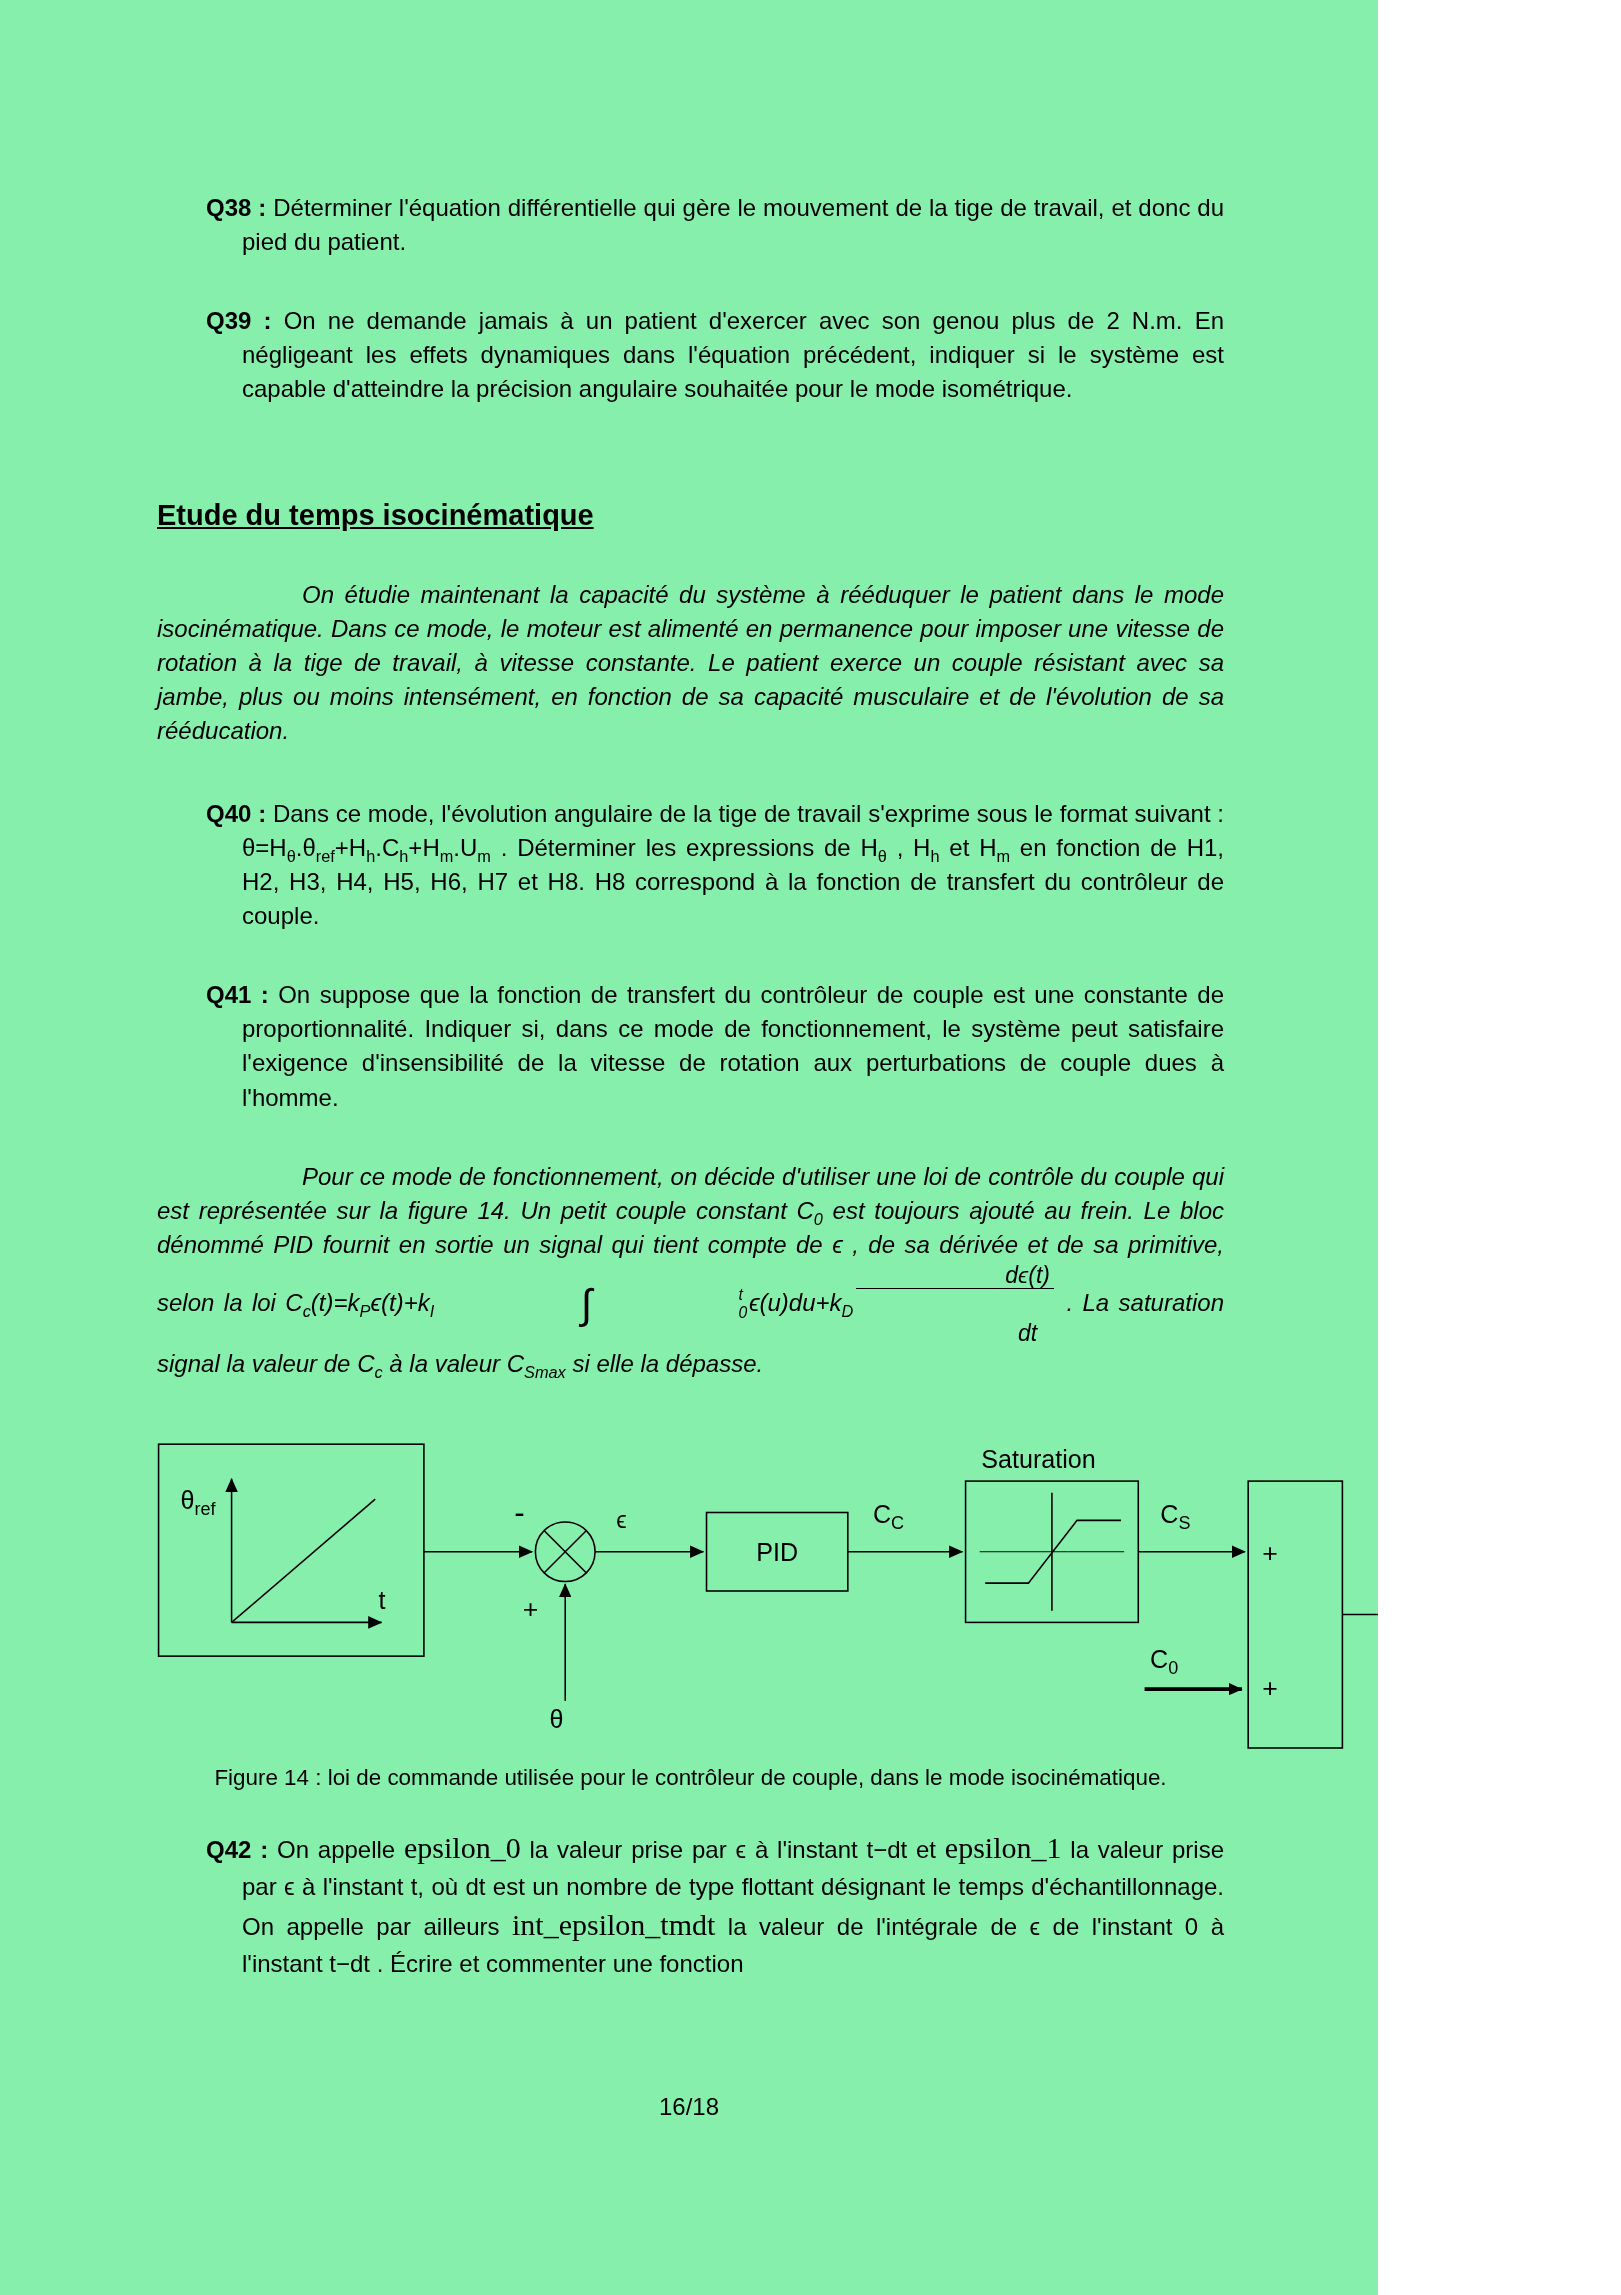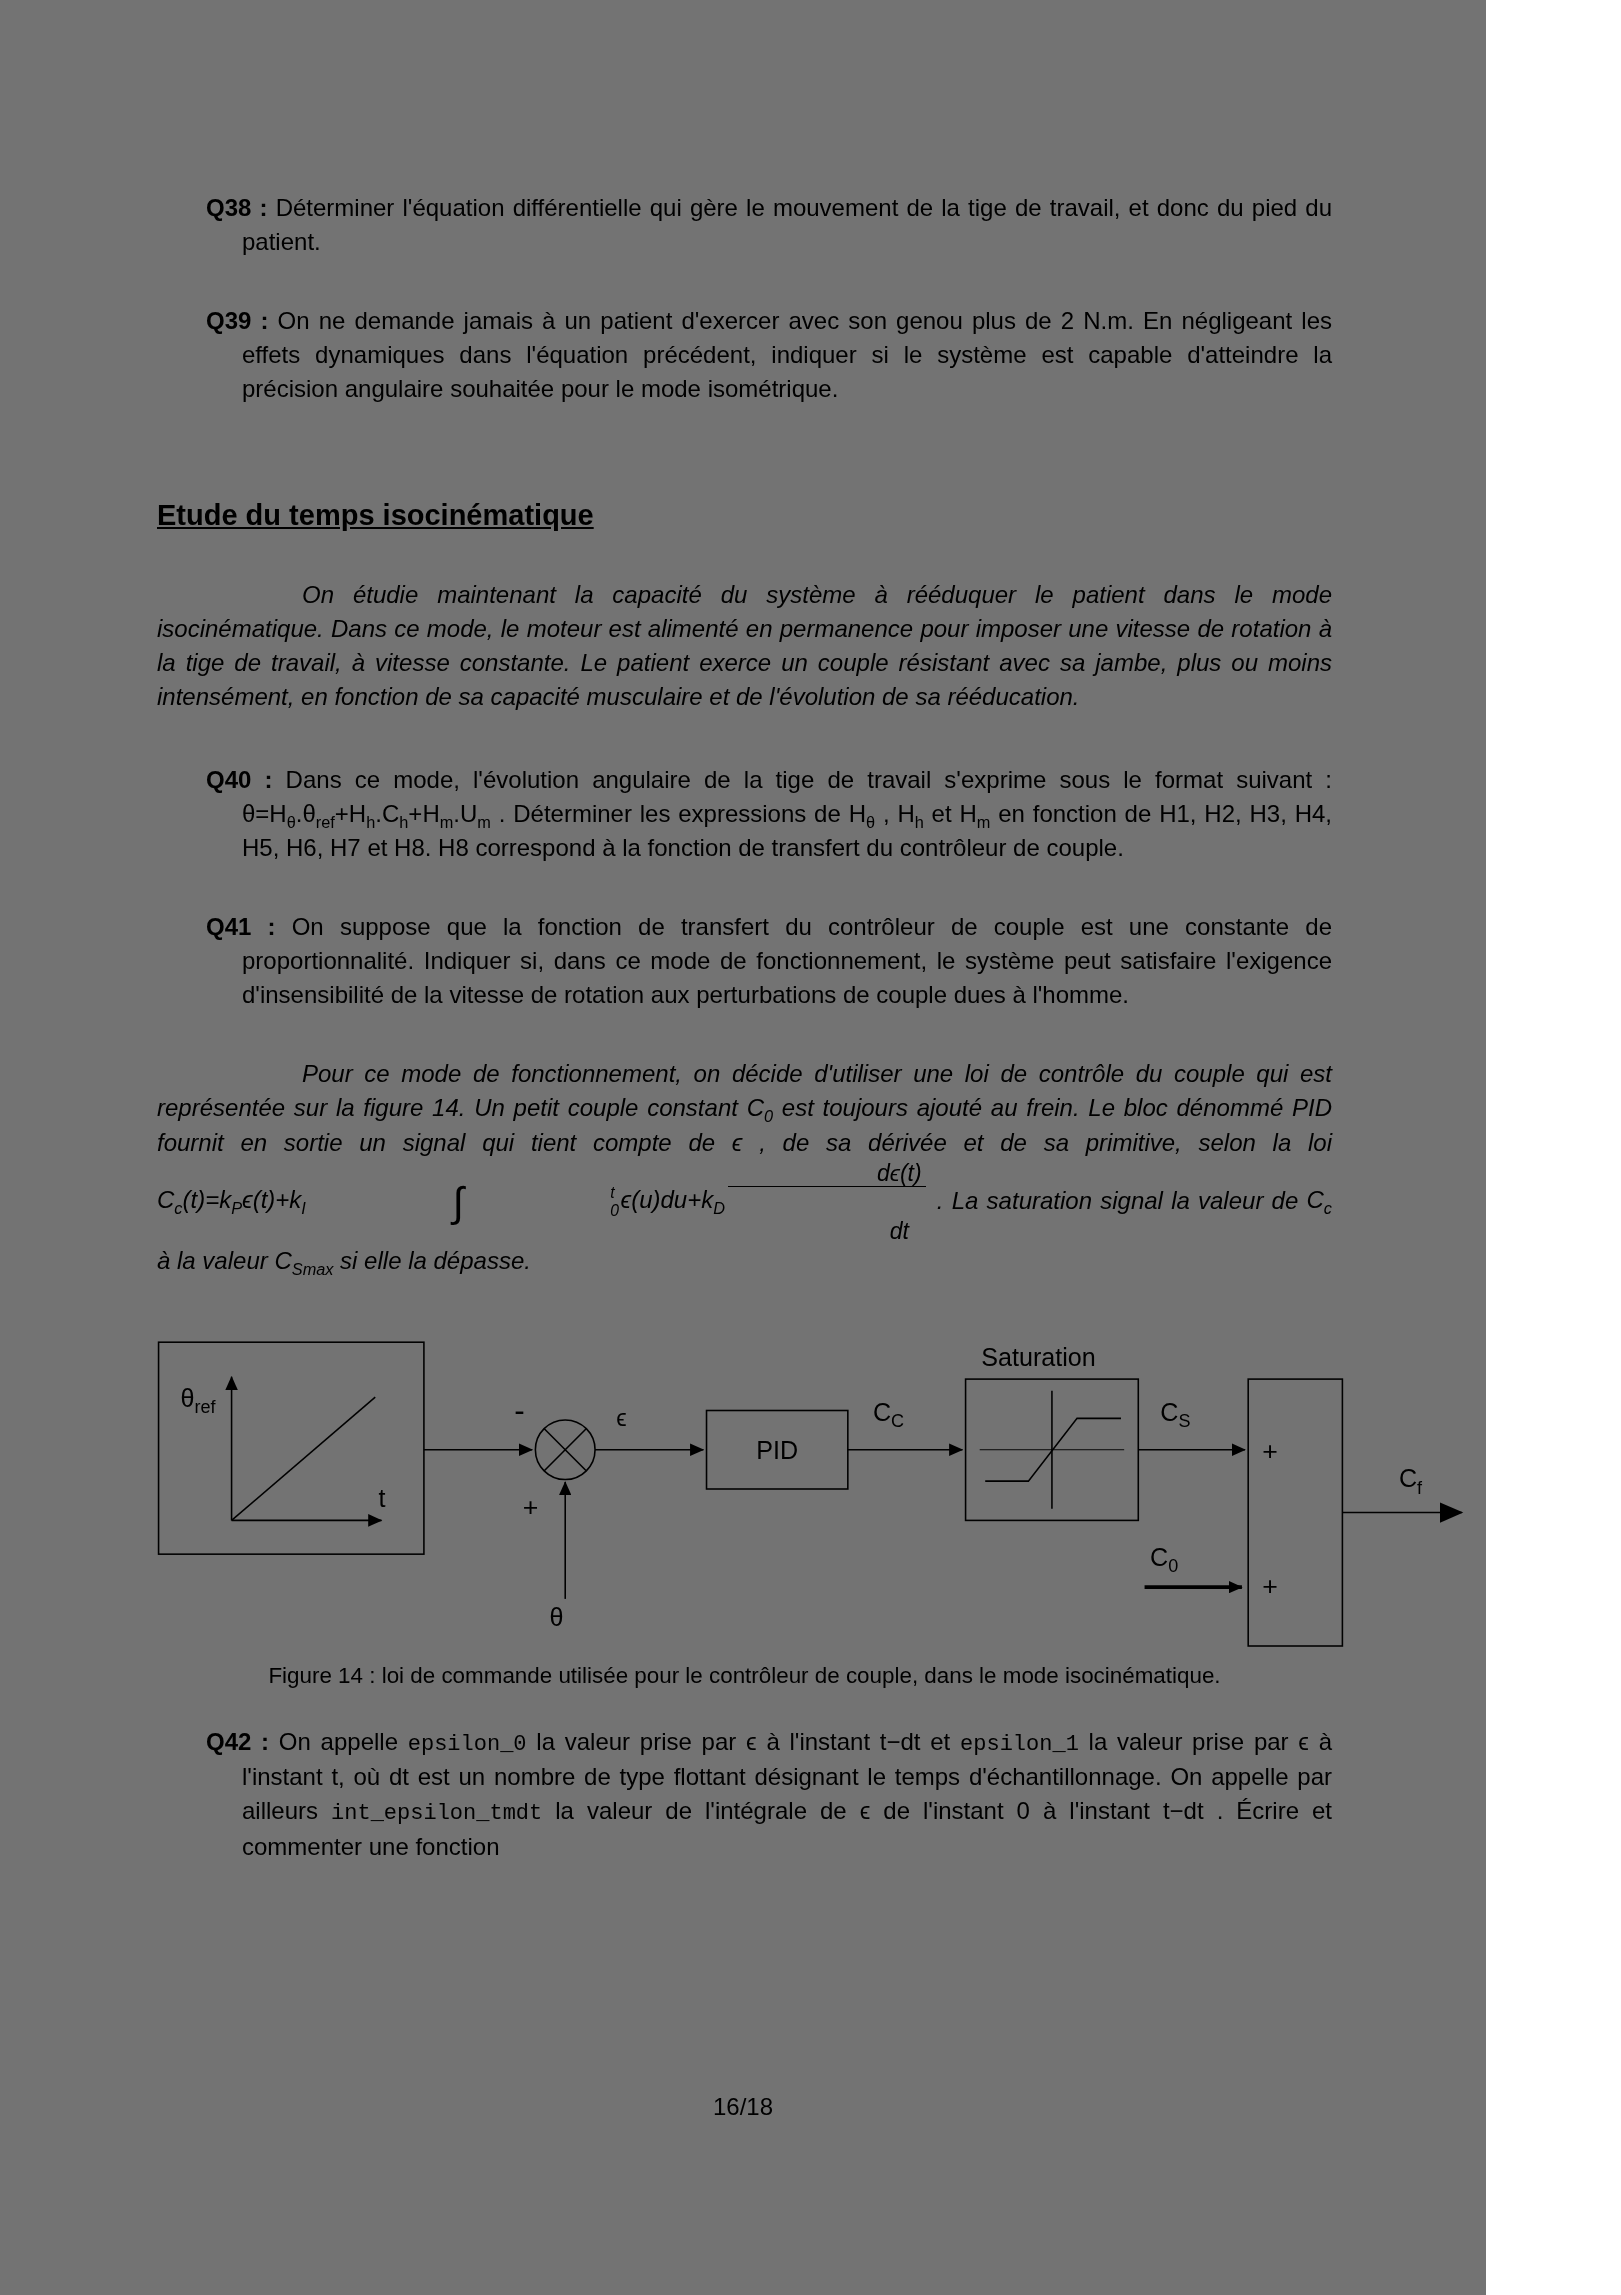--- a/index.html
+++ b/index.html
@@ -1,20 +1,20 @@
 <!DOCTYPE html>
 <html style="font-size:12.6px"><head>
 <meta charset="utf-8">
 <style>
   html, body { margin:0; padding:0; background:#ffffff; }
   .page {
     position: relative;
-    width: 1486px;
+    width: 1378px;
     height: 2295px;
-    background: #737373;
+    background: #86efac;
     color: #000000;
     font-family: "Liberation Sans", sans-serif;
     font-size: 24px;
     line-height: 1.42;
     box-sizing: border-box;
     padding: 191px 154px 0 157px;
     overflow: hidden;
   }
   p { margin: 0; }
   .question {
@@ -32,21 +32,21 @@
   }
   .para {
     text-align: justify;
     margin: 0 0 49px 0;
     font-style: italic;
   }
   .indent { text-indent: 145px; }
   sub { font-size: 68%; line-height: 0; }
   .formula { white-space: nowrap; }
   .mv { font-family: "Liberation Sans", sans-serif; }
-  .code { font-family: Liberation Mono, monospace; font-size: 22px; }
+  .code { font-family: Liberation Serif, serif; font-size: 30px; }
   .frac {
     display: inline-flex;
     flex-direction: column;
     text-align: center;
     vertical-align: middle;
     line-height: 1.15;
     margin: 0 3.1px;
     font-size: 23px;
     gap: 31px;
   }

